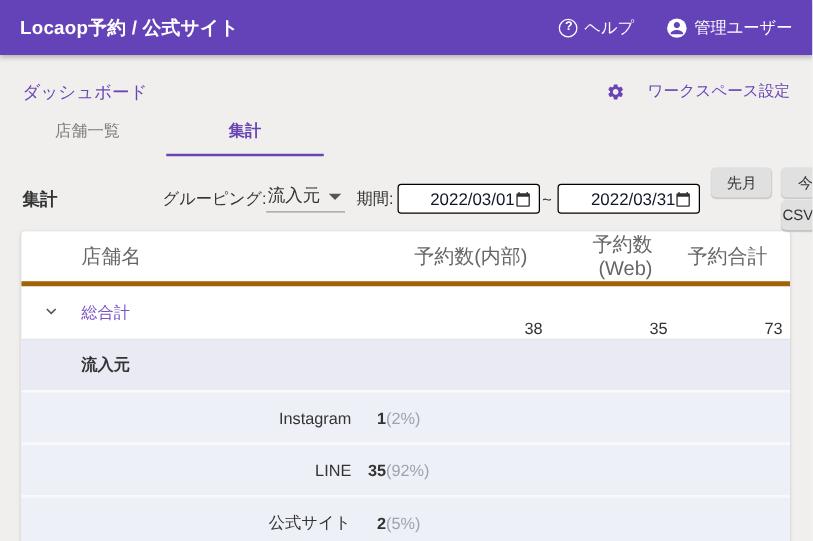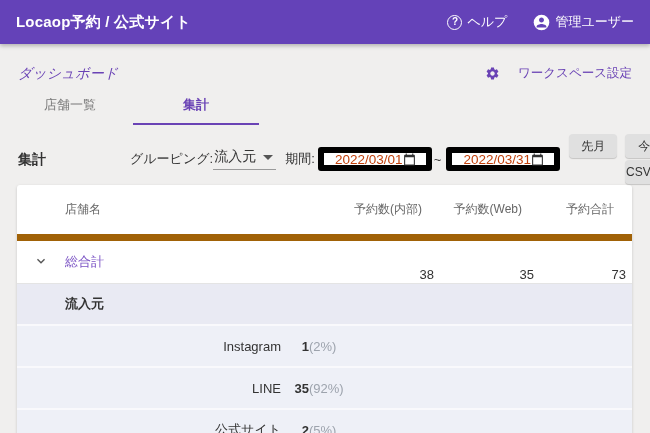--- a/index.html
+++ b/index.html
@@ -15,21 +15,21 @@
   .topbar-right { display:flex; align-items:center; gap:26px; }
   .topbar-item { display:flex; align-items:center; gap:5px; font-size:13px; cursor:pointer; }
   .help-badge { width:15px; height:15px; border:1.5px solid #fff; border-radius:50%;
                 display:flex; align-items:center; justify-content:center;
                 font-size:10px; font-weight:bold; line-height:1; }
   .user-badge svg { display:block; }
 
   
   .page-head { display:flex; justify-content:space-between; align-items:center;
                padding:21px 18px 0 18px; height:38px; }
-  .page-title { color:#6a43b5; font-size:14px;font-style:italic; }
+  .page-title { color:#6a43b5; font-size:14px; }
   .ws-settings { display:flex; align-items:center; gap:18px; color:#6a43b5;
                  font-size:12.5px; cursor:pointer; }
   .ws-settings svg { display:block; }
 
   
   .tabs { display:flex; padding-left:7px; margin-top:7px; }
   .tab { width:126px; text-align:center; font-size:13px; color:#7b7b7b;
          padding:7px 0 9px; border-bottom:2px solid transparent; cursor:pointer; }
   .tab.active { color:#6a43b5; font-weight:bold; border-bottom-color:#6a43b5; }
 
@@ -38,40 +38,40 @@
   .section-title { position:absolute; left:18px; top:26px; font-size:14px;
                    font-weight:bold; color:#333; }
   .controls { position:absolute; left:130px; top:9px; display:flex; align-items:center; }
   .grouping-label { font-size:13px; color:#333; white-space:nowrap; }
   .grouping-select { display:inline-flex; align-items:center; gap:7px;
                      border-bottom:1px solid #9a9a9a; padding:0 3px 3px 1px;
                      font-size:14px; color:#333; cursor:pointer; white-space:nowrap; }
   .caret-down { width:0; height:0; border-left:5px solid transparent;
                 border-right:5px solid transparent; border-top:5px solid #555; }
   .period-label { font-size:13px; color:#333; margin-left:9px; white-space:nowrap; }
-  .date-input { width:114px; height:24px; border:6px solid #000000; border-radius:3px;
+  .date-input { width:114px; height:24px; border:1px solid #000000; border-radius:3px;
                 background:#fff; display:flex; align-items:center;
-                justify-content:center; padding:0 6px 0 7px; font-size:13.5px;
-                color:#c2410c; margin-left:3px; cursor:text; white-space:nowrap; }
+                justify-content:flex-end; padding:0 6px 0 7px; font-size:13.5px;
+                color:#0f172a; margin-left:3px; cursor:text; white-space:nowrap; }
   .date-input svg { display:block; flex:none; }
   .tilde { font-size:13px; color:#333; margin:0 2px; }
   .btn-stack { display:grid; grid-template-columns:48px 50px; grid-auto-rows:24px;
                gap:2px 8px; margin-left:9px; }
   .btn { background:#e0e0e0; border:none; border-radius:4px; font-size:12px;
          color:#333; font-family:Liberation Sans, sans-serif; cursor:pointer;
          box-shadow:0 1px 1px rgba(0,0,0,0.18); padding:0; white-space:nowrap; }
   .btn.csv { grid-column:2; }
 
   
   .card { margin:0 17px; width:615px; height:252px; background:#fff;
           border-radius:3px 3px 0 0; box-shadow:0 1px 3px rgba(0,0,0,0.18);
           overflow:hidden; }
   .trow { display:grid; grid-template-columns:48px 1fr 112px 100px 92px;
           align-items:center; padding-right:6px; }
-  .thead { height:56px; border-bottom:7px solid #a16207; color:#666; font-size:12px; }
+  .thead { height:44px; border-bottom:4px solid #a16207; color:#666; font-size:16px; }
   .th-num { text-align:right; padding-right:12px; }
   .total-row { height:43px; border-bottom:1px solid #e4e4e4; font-size:13px; color:#333; }
   .cell-num { text-align:right;margin-top:25px; }
   .chevron-cell { display:flex; justify-content:center; align-items:center; cursor:pointer; }
   .total-name { color:#7a52c4; cursor:pointer; }
   .group-row { height:40px; background:#e9eaf3; display:flex; align-items:center;
                padding-left:48px; font-size:13px; font-weight:bold; color:#333; }
   .source-row { height:42px; background:#eef0f7; border-top:2px solid #f9f9fc;
                 display:grid; grid-template-columns:264px 76px 1fr;
                 align-items:center; font-size:13px; color:#333; }

